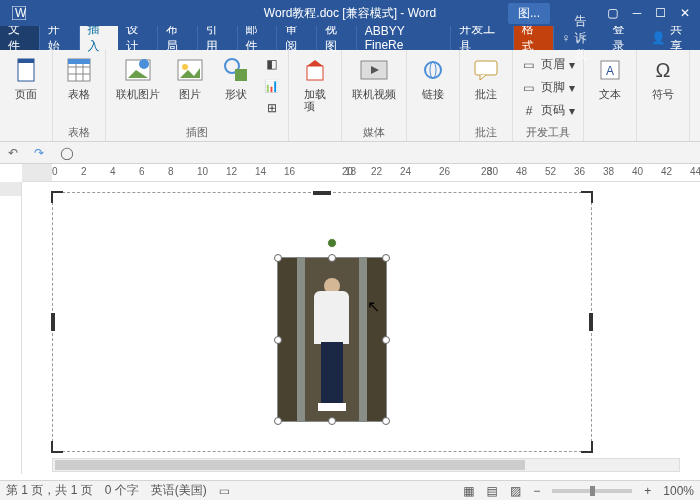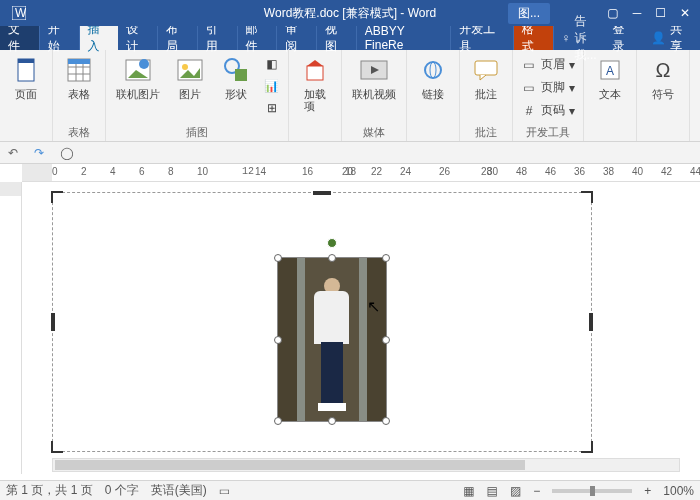--- a/index.html
+++ b/index.html
@@ -301,32 +301,32 @@
 </div>
 
 <div class="rulerH">
   <div class="shade"></div>
 <div class="tick" style="left: 30px;">0</div>
     <div class="tick" style="left: 59px;">2</div>
     <div class="tick" style="left: 88px;">4</div>
     <div class="tick" style="left: 117px;">6</div>
     <div class="tick" style="left: 146px;">8</div>
     <div class="tick" style="left: 175px;">10</div>
-    <div class="tick" style="left: 220px; font-family: Liberation Mono, monospace;">12</div>
+    <div class="tick" style="left: 204px;">12</div>
     <div class="tick" style="left: 233px;">14</div>
-    <div class="tick" style="left: 280px;">16</div>
+    <div class="tick" style="left: 262px;">16</div>
     <div class="tick" style="left: 291px; margin-left: 32px;">18</div>
     <div class="tick" style="left: 320px;">20</div>
     <div class="tick" style="left: 349px;">22</div>
     <div class="tick" style="left: 378px;">24</div>
     <div class="tick" style="left: 417px;">26</div>
     <div class="tick" style="left: 459px; text-align: right;">28</div>
     <div class="tick" style="left: 465px;">30</div>
     <div class="tick" style="left: 494px;">48</div>
-    <div class="tick" style="left: 523px;">46</div>
+    <div class="tick" style="left: 523px;">52</div>
     <div class="tick" style="left: 552px;">36</div>
     <div class="tick" style="left: 581px;">38</div>
     <div class="tick" style="left: 610px;">40</div>
     <div class="tick" style="left: 639px;">42</div>
     <div class="tick" style="left: 668px;">44</div>
   </div>
 
 <div class="editor">
   <div class="rulerV">
       <div class="shade"></div>

